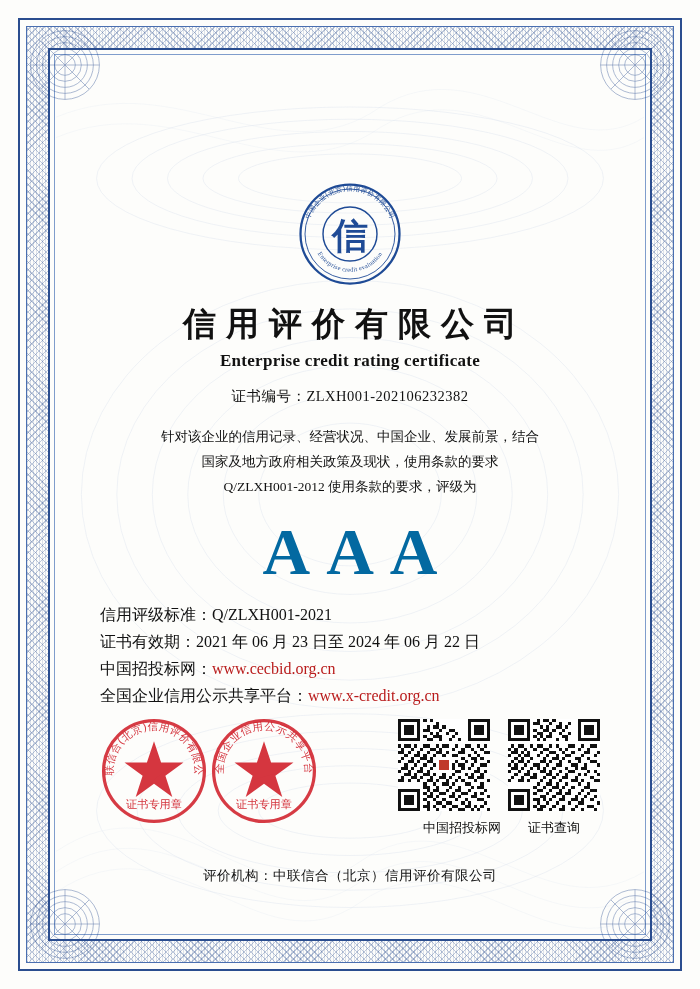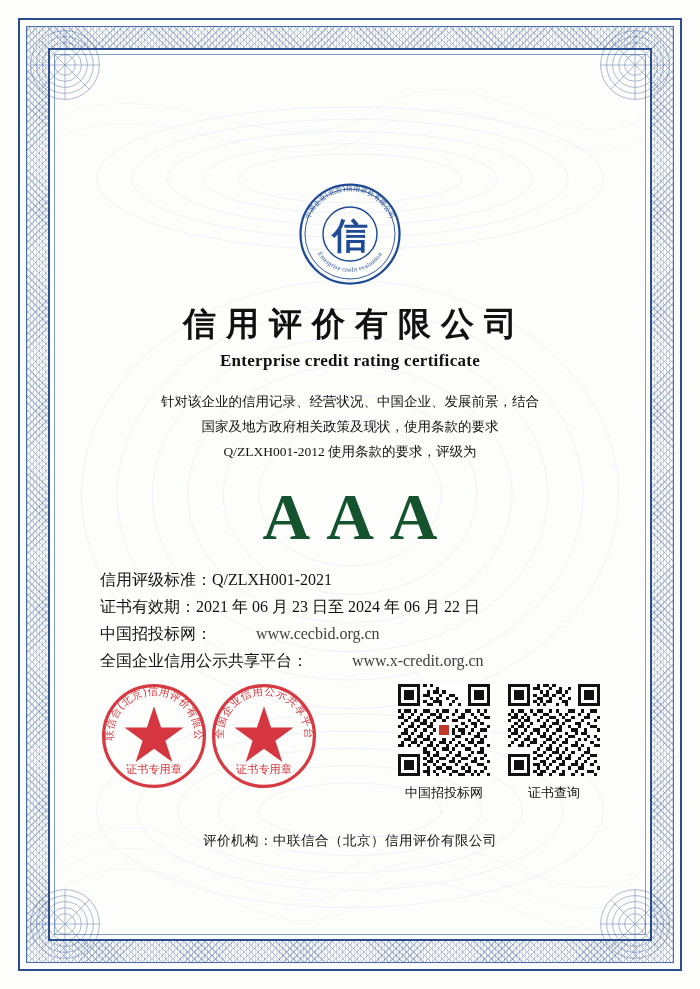--- a/index.html
+++ b/index.html
@@ -134,36 +134,36 @@
     line-height: 25px;
     color: #111111;
   }
   .desc div { white-space: nowrap; }
 
   .grade {
     margin-top: 10px;
     font-family: "Liberation Serif", serif;
     font-size: 66px;
     font-weight: bold;
-    color: #14532d;
+    color: #0369a1;
     letter-spacing: 16px;
     text-indent: 16px;
     line-height: 86px;
   }
 
   .details {
     margin-top: 6px;
     text-align: left;
     padding-left: 40px;
     font-size: 16px;
     line-height: 27px;
     color: #111111;
   }
   .details .row { white-space: nowrap; }
-  .details .link { color: #404040; margin-left: 44px; }
+  .details .link { color: #b91c1c; }
 
   
   .stamp-row {
     position: relative;
     height: 150px;
     margin-top: 6px;
   }
   .stamp {
     position: absolute;
     width: 112px; height: 112px;
@@ -184,21 +184,21 @@
   .qr svg { width: 92px; height: 92px; display: block; }
 
   .qr-label {
     position: absolute;
     top: 104px;
     width: 110px;
     text-align: center;
     font-size: 13px;
     color: #111111;
   }
-  .qr-label.l1 { left: 329px; }
+  .qr-label.l1 { left: 347px; }
   .qr-label.l2 { left: 439px; }
 
   .issuer {
     margin-top: 2px;
     font-size: 13.5px;
     color: #111111;
     letter-spacing: .5px;
   }
 </style>
 </head>
@@ -309,20 +309,21 @@
         <text font-family="&quot;Liberation Serif&quot;, serif" font-size="7" fill="#1f4b96" letter-spacing="0.3">
           <textPath href="#ringBot" startOffset="50%" text-anchor="middle">Enterprise credit evaluation</textPath>
         </text>
         <text x="60" y="76" text-anchor="middle" font-family="&quot;DejaVu Sans&quot;, sans-serif" font-size="40" font-weight="bold" fill="#1f4b96">信</text>
       </svg>
     </div>
 
     <div class="title-cn">信用评价有限公司</div>
     <div class="title-en">Enterprise credit rating certificate</div>
 
+    <div class="cert-no">证书编号：ZLXH001-202106232382</div>
 
 
     <div class="desc">
       <div>针对该企业的信用记录、经营状况、中国企业、发展前景，结合</div>
       <div>国家及地方政府相关政策及现状，使用条款的要求</div>
       <div>Q/ZLXH001-2012 使用条款的要求，评级为</div>
     </div>
 
     <div class="grade">AAA</div>
 

